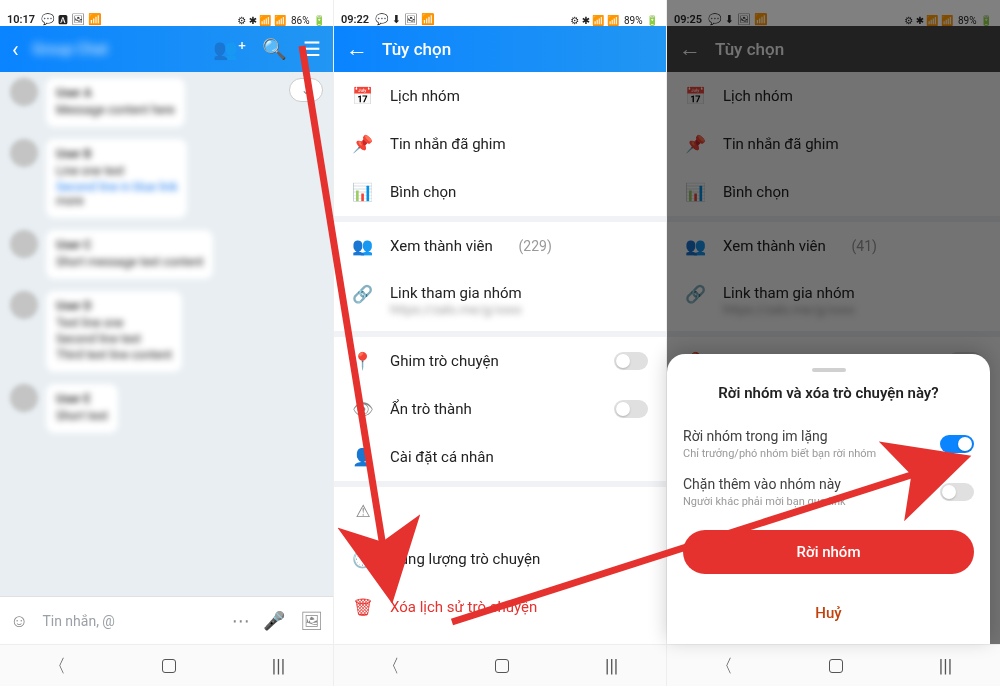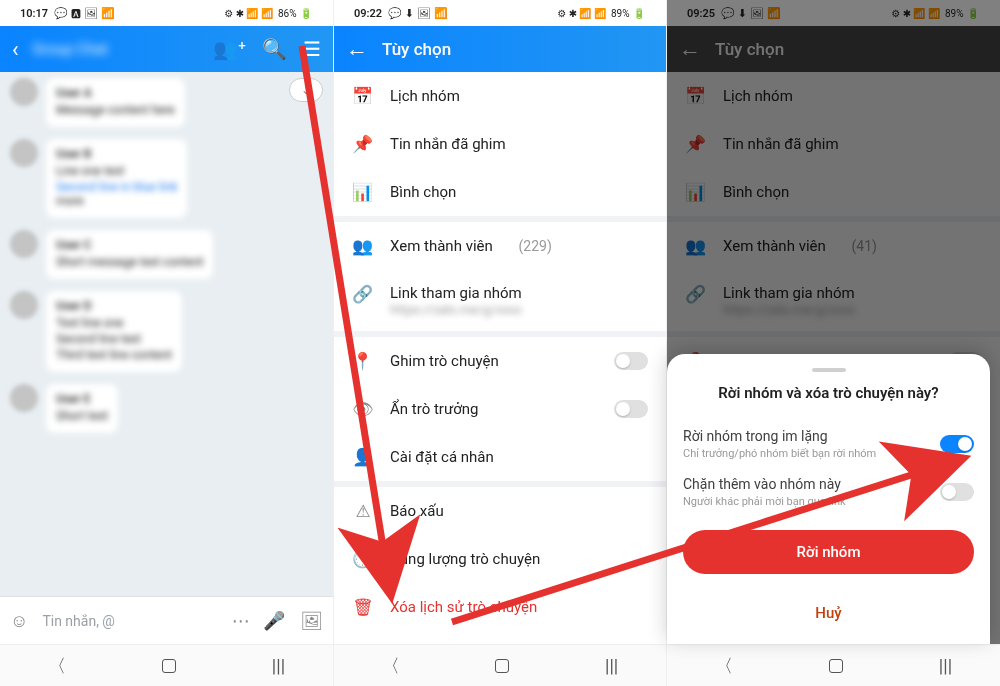--- a/index.html
+++ b/index.html
@@ -2,21 +2,21 @@
 <html><head>
 <meta charset="utf-8">
 <style>
   * { box-sizing: border-box; margin: 0; padding: 0; }
   body { font-family: -apple-system, Roboto, Arial, sans-serif; background: #fff; width: 1000px; height: 686px; position: relative; overflow: hidden; }
   .panels { display: flex; width: 1000px; height: 686px; }
   .panel { width: 333px; height: 686px; position: relative; display: flex; flex-direction: column; background: #fff; }
   .panel:nth-child(2) { width: 334px; border-left: 1px solid #eee; border-right: 1px solid #eee; }
 
   
-  .status-bar { height: 26px; background: #fff; display: flex; align-items: center; padding: 0 20px; font-size: 11px; color: #222; }
+  .status-bar { height: 26px; background: #fff; display: flex; align-items: flex-end; padding: 0 7px; font-size: 11px; color: #222; }
   .status-time { font-weight: 600; }
   .status-icons-l { margin-left: 6px; display: flex; gap: 3px; }
   .status-icons-l span { font-size: 11px; }
   .status-right { margin-left: auto; font-size: 10px; display: flex; align-items: center; gap: 4px; }
   .panel.dim .status-bar { filter: brightness(0.5); }
 
   
   .header { height: 46px; background: linear-gradient(90deg,#0a84ff,#2196f3); display: flex; align-items: center; padding: 0 12px; color: #fff; }
   .header .back { font-size: 22px; margin-right: 14px; }
   .header .title { font-size: 17px; font-weight: 500; text-align: center; }
@@ -197,31 +197,30 @@
           <span class="sub">https://zalo.me/g/xxxx</span>
         </div>
       <div class="opt-sep"></div>
       <div class="opt-item">
           <span class="oi-icon">📍</span>
           <span class="oi-text">Ghim trò chuyện</span>
           <span class="toggle-off"></span>
         </div>
       <div class="opt-item">
           <span class="oi-icon">👁</span>
-          <span class="oi-text">Ẩn trò trưởng</span>
+          <span class="oi-text">Ẩn trò thành</span>
           <span class="toggle-off"></span>
         </div>
       <div class="opt-item">
           <span class="oi-icon">👤</span>
           <span class="oi-text">Cài đặt cá nhân</span>
         </div>
       <div class="opt-sep"></div>
       <div class="opt-item">
           <span class="oi-icon">⚠</span>
-          <span class="oi-text">Báo xấu</span>
         </div>
       <div class="opt-item">
           <span class="oi-icon">🕓</span>
           <span class="oi-text">Dung lượng trò chuyện</span>
         </div>
       <div class="opt-item red">
           <span class="oi-icon">🗑</span>
           <span class="oi-text">Xóa lịch sử trò chuyện</span>
         </div>
       <div class="opt-item red"></div>

